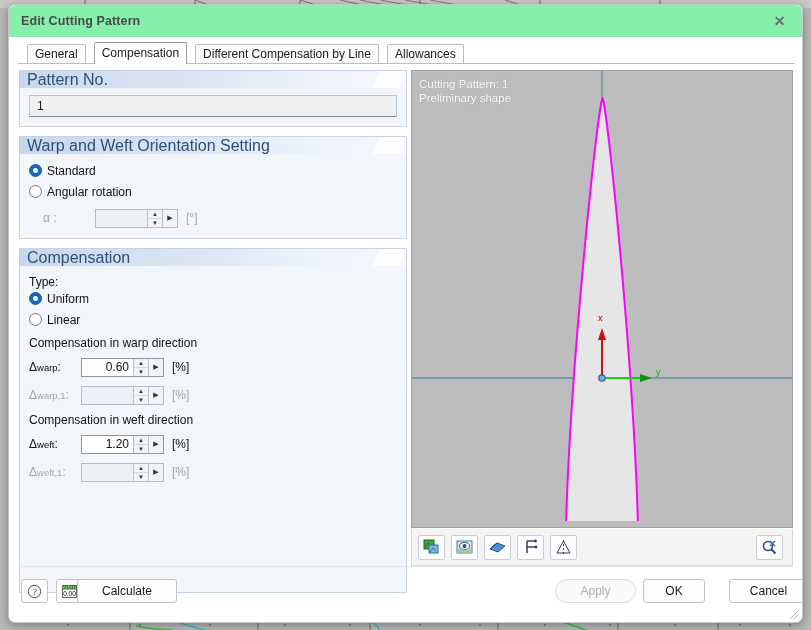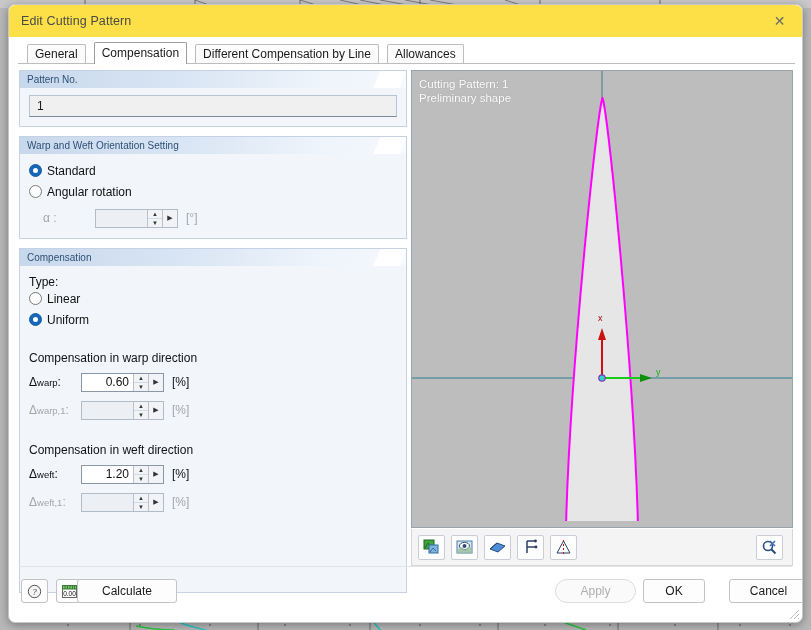--- a/index.html
+++ b/index.html
@@ -24,23 +24,24 @@
     border: 1px solid #c8c8c8;
     border-radius: 7px;
     box-shadow: 0 2px 10px rgba(0,0,0,.35);
     box-sizing: border-box;
     overflow: hidden;
   }
 
   #titlebar {
     position: relative;
     height: 32px;
-    background: #fde047;
+    background: #86efac;
     border-top-left-radius: 6px;
     border-top-right-radius: 6px;
+    font-weight: bold;
   }
   #title-text {
     position: absolute; left: 12px; top: 9px;
     font-size: 12.5px; color: #4a4a4a;
     letter-spacing: .1px;
   }
   #close-btn {
     position: absolute; right: 0; top: 0;
     width: 45px; height: 31px;
     display: flex; align-items: center; justify-content: center;
@@ -102,21 +103,21 @@
     content: "";
     position: absolute; right: -1px; top: -2px;
     width: 26px; height: 24px;
     background: #ffffff;
     transform: skewX(-22deg);
     transform-origin: top right;
   }
   .group-title {
     position: relative; z-index: 2;
     padding-left: 7px; line-height: 17px;
-    font-size: 10px; color: #2f4f78;
+    font-size: 16px; color: #2f4f78;
   }
   .group-body { padding: 7px 9px 9px 9px; }
 
   
   .ro-field {
     height: 22px;
     background: #f0f0f0;
     border: 1px solid #b9c4d2;
     border-bottom-color: #7d8a99;
     box-sizing: border-box;
@@ -173,21 +174,21 @@
   .spin-arrows div:first-child { border-bottom: 1px solid #d4dae1; }
   .spin-more {
     width: 14px; border-left: 1px solid #b8c2cd;
     display: flex; align-items: center; justify-content: center;
     font-size: 7px; color: #333; background: #f1f3f6;
   }
   .unit { margin-left: 8px; font-size: 12px; color: #111; }
   .indent-alpha { margin-left: 14px; }
 
   .plain-label { font-size: 12px; color: #111; margin-top: 2px; }
-  .section-label { font-size: 12px; color: #111; margin-top: 22px; margin-bottom: 1px; }
+  .section-label { font-size: 12px; color: #111; margin-top: 7px; margin-bottom: 1px; }
 
   
   #viewport {
     position: absolute; left: 0; top: 0; right: 0; bottom: 38px;
     background: #bdbdbd;
     border: 1px solid #9aa3ad;
     box-sizing: border-box;
     overflow: hidden;
   }
   #vp-caption {
@@ -339,26 +340,26 @@
         </div>
       </div>
 
       <div class="group" style="min-height:345px">
         <div class="group-header">
           <div class="group-title">Compensation</div>
         </div>
         <div class="group-body">
           <div class="plain-label">Type:</div>
           <div class="radio-row">
+            <span class="radio checked"></span>
+            <span class="radio-label">Uniform</span>
+          </div>
+          <div class="radio-row">
             <span class="radio"></span>
             <span class="radio-label">Linear</span>
-          </div>
-          <div class="radio-row">
-            <span class="radio checked"></span>
-            <span class="radio-label">Uniform</span>
           </div>
 
           <div class="section-label">Compensation in warp direction</div>
 
           <div class="field-row">
             <div class="field-label">
               <span>Δ</span>
                 <span class="sub">warp</span>
                 <span> :</span>
             </div>

